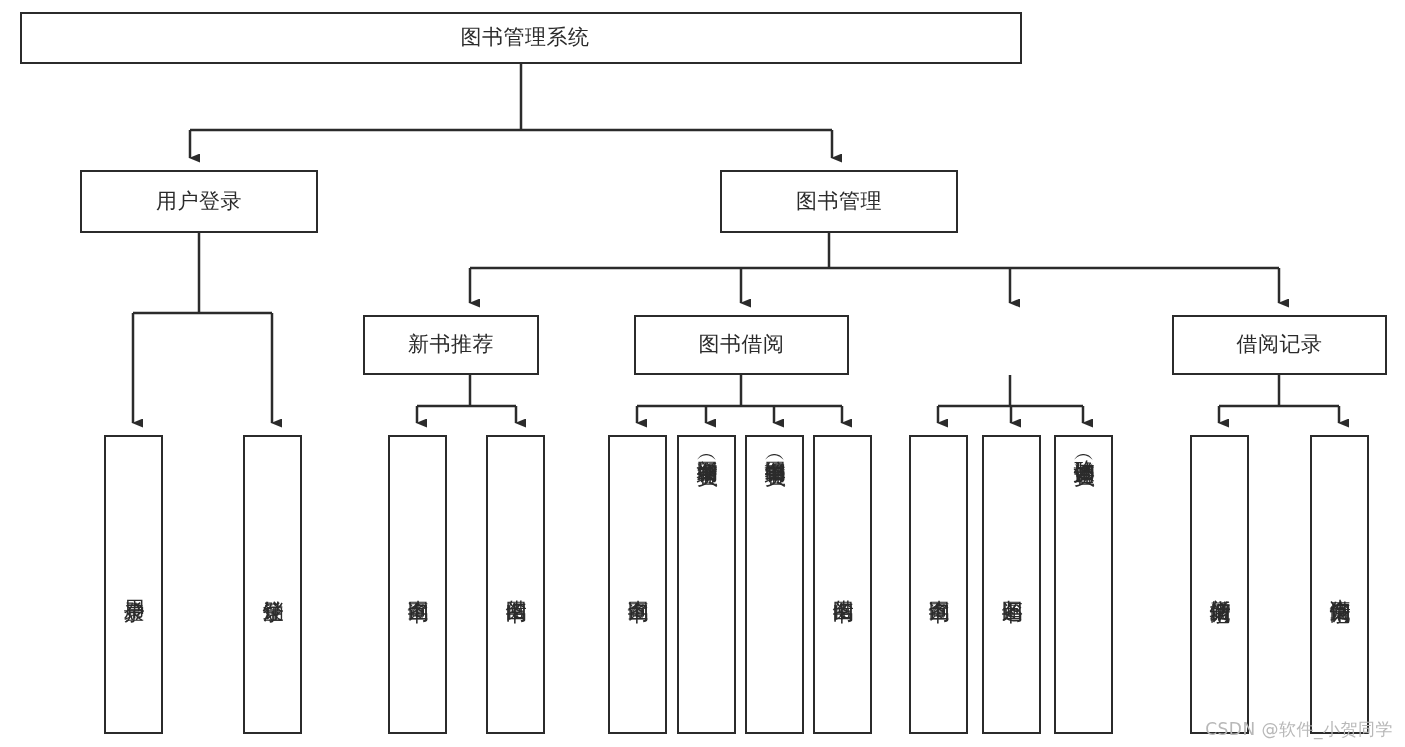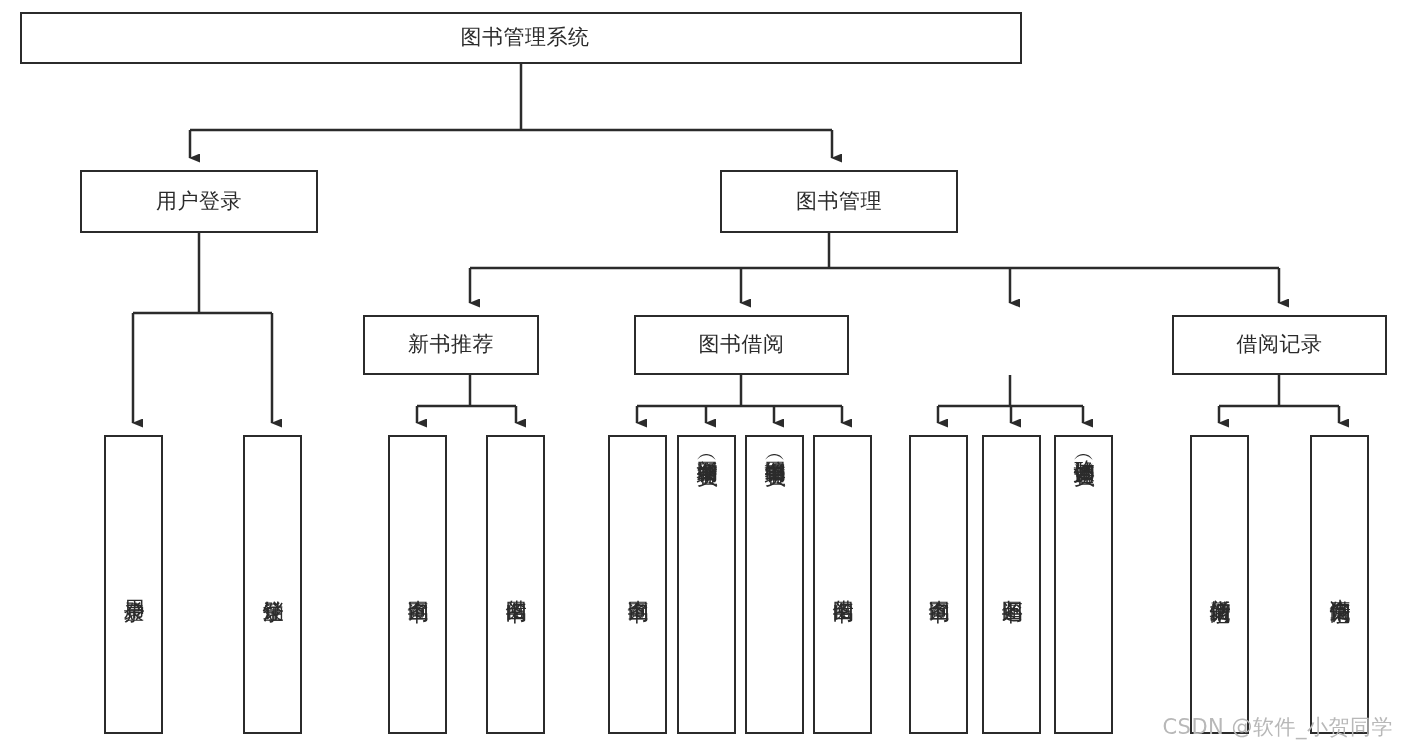--- a/index.html
+++ b/index.html
@@ -58,21 +58,21 @@
     padding-top: 6px;
   }
   .leaf-box.center-text {
     align-items: center;
     padding-top: 0;
   }
   .watermark {
     position: absolute;
     right: 12px;
     bottom: 6px;
-    font-size: 21px;
+    font-size: 17px;
     color: #b8b8b8;
     white-space: nowrap;
     letter-spacing: 0.5px;
     pointer-events: none;
   }
 </style>
 </head>
 <body>
 
 <div id="diagram-root">

